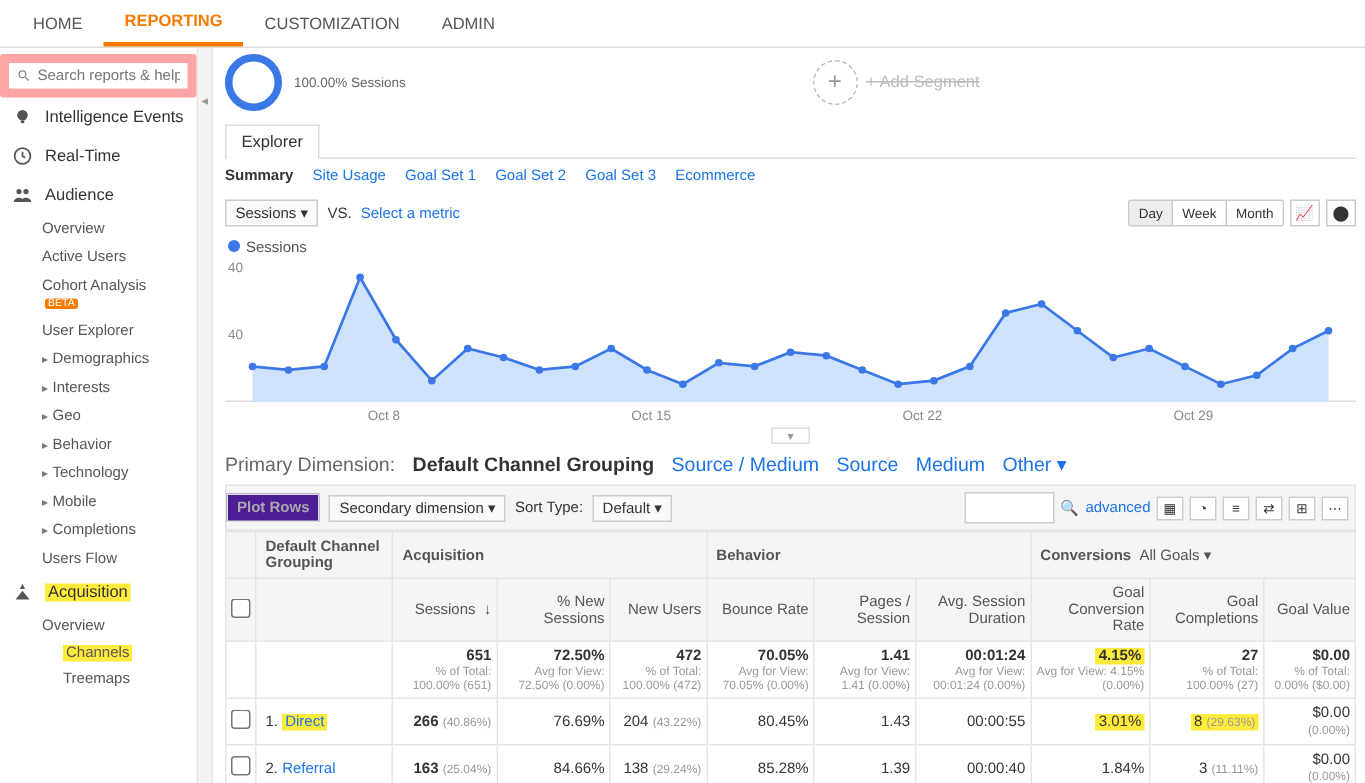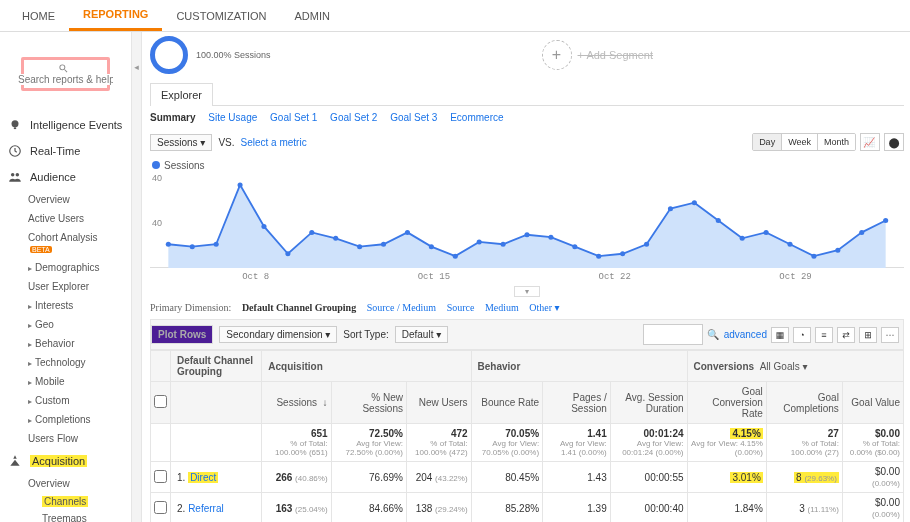--- a/index.html
+++ b/index.html
@@ -2,21 +2,21 @@
 <html><head>
 <meta charset="utf-8">
 <style>
 * { box-sizing: border-box; margin: 0; padding: 0; }
 body { font-family: Arial, Helvetica, sans-serif; font-size: 11px; color: #333; background: #fff; width: 910px; }
 .topnav { display: flex; border-bottom: 1px solid #ddd; height: 32px; align-items: center; padding-left: 8px; }
 .topnav .tab { padding: 8px 14px; font-size: 11px; color: #555; cursor: pointer; }
 .topnav .tab.active { color: #f57c00; border-bottom: 3px solid #f57c00; font-weight: bold; }
 .main { display: flex; }
 .sidebar { width: 132px; border-right: 1px solid #e5e5e5; padding-top: 4px; background: #fff; font-size: 11px; }
-.search-box { margin: 21px; border: 3px solid #fca5a5; border-radius: 2px; display: flex; align-items: center; padding: 3px 5px; flex-direction: column; }
+.search-box { margin: 0; border: 6px solid #fca5a5; border-radius: 2px; display: flex; align-items: center; padding: 3px 5px; }
 .search-box svg { width: 11px; height: 11px; fill: #888; margin-right: 4px; }
 .search-box input { border: none; outline: none; font-size: 10px; width: 95px; color: #777; }
 .side-item { display: flex; align-items: center; padding: 6px 8px; color: #333; cursor: pointer; }
 .side-item svg, .side-item .ico { width: 14px; height: 14px; margin-right: 8px; fill: #555; }
 .side-sub { padding: 4px 8px 4px 28px; color: #555; cursor: pointer; font-size: 10px; }
 .side-sub.caret::before { content: "▸"; font-size: 8px; margin-right: 3px; color: #777; }
 .side-sub.open::before { content: "▾"; font-size: 8px; margin-right: 3px; color: #777; }
 .side-sub2 { padding: 3px 8px 3px 42px; color: #555; font-size: 10px; cursor: pointer; }
 .beta { background: #f57c00; color: #fff; font-size: 7px; padding: 0 2px; border-radius: 2px; margin-left: 2px; }
 .hl { background: #ffeb3b; padding: 0 2px; }
@@ -38,22 +38,22 @@
 .chart-right { margin-left: auto; display: flex; gap: 4px; align-items:center;}
 .btn-grp { display:flex; border:1px solid #ccc; border-radius:2px; overflow:hidden;}
 .btn-grp .b { padding:3px 6px; font-size:9px; border-right:1px solid #ccc; cursor:pointer; background:#fff;}
 .btn-grp .b:last-child{border-right:none;}
 .btn-grp .b.active{background:#eee;}
 .icon-btn { width:20px; height:18px; border:1px solid #ccc; display:flex; align-items:center; justify-content:center; cursor:pointer; background:#fff; font-size:10px;}
 .chart-legend { padding: 5px 0 2px 2px; font-size: 10px; color: #555; }
 .legend-dot { display:inline-block; width:8px; height:8px; background:#3b78e7; border-radius:50%; margin-right:4px;}
 .chart-area { height: 95px; position: relative; border-bottom: 1px solid #ddd; margin-bottom:2px;}
 .y-label { position: absolute; font-size: 9px; color: #888; left: 2px; }
-.x-labels { display: flex; justify-content: space-around; font-size: 9px; color: #888; padding: 2px 18px 8px 18px; font-family: Liberation Mono, monospace; }
-.dim-row { padding: 6px 0; font-size: 10px; color: #666; font-family: Liberation Serif, serif; }
+.x-labels { display: flex; justify-content: space-around; font-size: 9px; color: #888; padding: 2px 18px 8px 18px; }
+.dim-row { padding: 6px 0; font-size: 13px; color: #666; }
 .dim-row .dlink { color: #1a73e8; margin-left: 8px; cursor: pointer; }
 .dim-row .dactive { color: #333; font-weight: bold; margin-left: 8px; }
 .table-controls { display: flex; align-items: center; gap: 6px; padding: 4px 0; font-size: 10px; background:#f5f5f5; border:1px solid #e5e5e5; }
 .disabled-btn { border:1px solid #ddd; padding:3px 6px; color:#aaa; background:#4c1d95;font-weight:bold;}
 .table-controls .right { margin-left:auto; display:flex; gap:4px; align-items:center; padding-right:4px;}
 .srch-input { border:1px solid #ccc; padding:2px; width:60px;}
 .view-icon { width:18px; height:16px; border:1px solid #ccc; display:inline-flex; align-items:center; justify-content:center; font-size:9px; cursor:pointer; background:#fff;}
 .data-table { width: 100%; border-collapse: collapse; font-size: 10px; }
 .data-table th, .data-table td { border: 1px solid #e5e5e5; padding: 4px 3px; text-align: right; }
 .data-table th { background: #f5f5f5; font-weight: normal; color: #555; }
@@ -104,28 +104,27 @@
       <svg class="ico" viewBox="0 0 24 24">
           <circle cx="8" cy="8" r="3"></circle>
           <circle cx="16" cy="8" r="3"></circle>
           <path d="M2 20c0-3 3-5 6-5s6 2 6 5M10 20c0-3 3-5 6-5s6 2 6 5"></path>
         </svg>
       <span>Audience</span>
     </div>
     <div class="side-sub">Overview</div>
     <div class="side-sub">Active Users</div>
     <div class="side-sub"><span>Cohort Analysis</span> <span class="beta">BETA</span></div>
+    <div class="side-sub">User Explorer</div>
     <div class="side-sub caret">Demographics</div>
-    <div class="side-sub">User Explorer</div>
     <div class="side-sub caret">Interests</div>
     <div class="side-sub caret">Geo</div>
     <div class="side-sub caret">Behavior</div>
     <div class="side-sub caret">Technology</div>
     <div class="side-sub caret">Mobile</div>
-    <div class="side-sub caret">Custom</div>
     <div class="side-sub caret">Completions</div>
     <div class="side-sub">Users Flow</div>
 
     <div class="side-item">
       <svg class="ico" viewBox="0 0 24 24">
           <path d="M12 2l3 6h-6zM4 20l8-10 8 10z"></path>
         </svg>
       <span class="hl">Acquisition</span>
     </div>
     <div class="side-sub">Overview</div>

